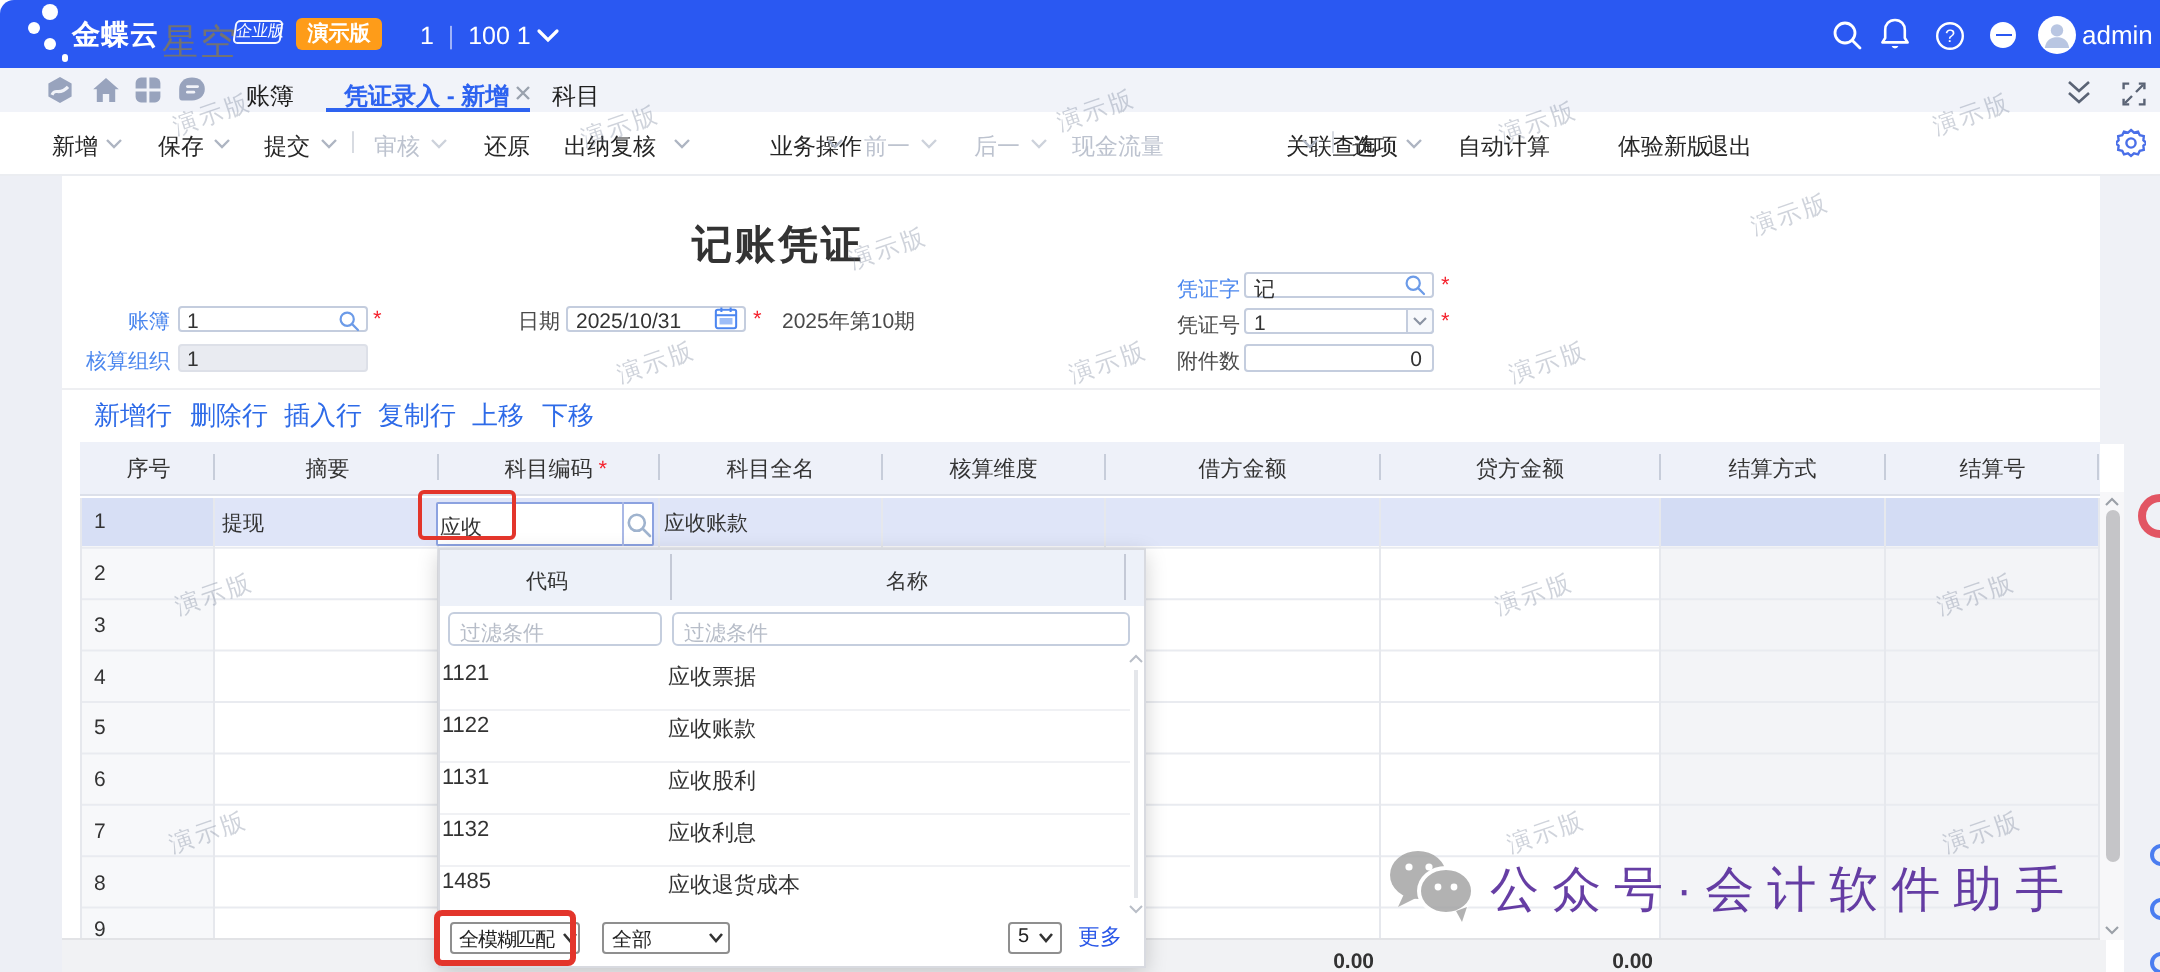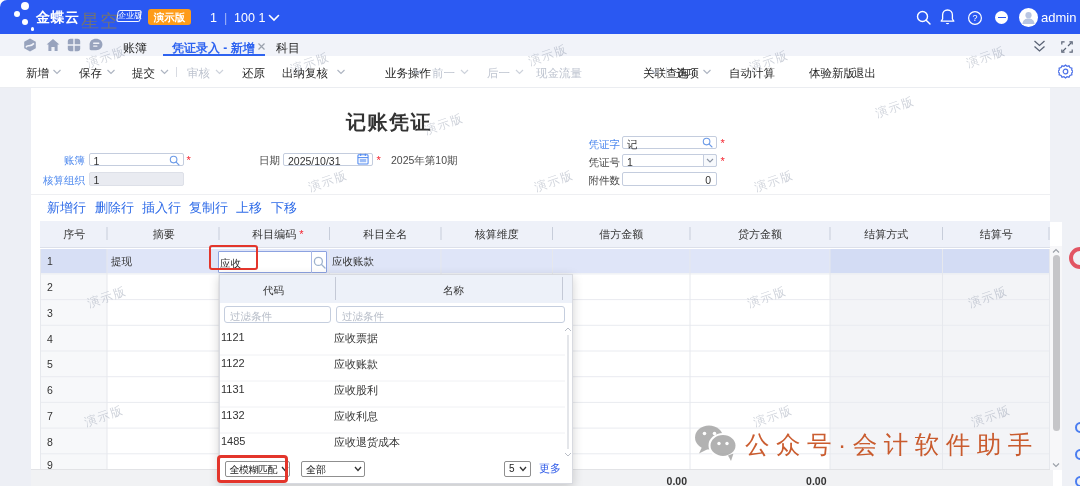--- a/index.html
+++ b/index.html
@@ -354,21 +354,21 @@
 <svg class="abs" style="left:694px;top:424px;z-index:30;opacity:0.82;" width="44" height="38" viewBox="0 0 44 38">
   <ellipse cx="15" cy="13.5" rx="14" ry="12" fill="#A2A2A2"></ellipse>
   <path d="M8 23 L5 29.5 L14 25 Z" fill="#A2A2A2"></path>
   <circle cx="10.5" cy="9.5" r="1.8" fill="#fff"></circle>
     <circle cx="20.5" cy="9.5" r="1.8" fill="#fff"></circle>
   <ellipse cx="29" cy="21.5" rx="13.5" ry="11.5" fill="#A2A2A2" stroke="#fff" stroke-width="2"></ellipse>
   <path d="M34 31.5 L37 37 L39.5 29.5 Z" fill="#A2A2A2"></path>
   <circle cx="25" cy="19.5" r="1.7" fill="#fff"></circle>
     <circle cx="33" cy="19.5" r="1.7" fill="#fff"></circle>
 </svg>
-<div class="abs" style="left:745px;top:428px;font-size:24.5px;color:#c2410c;letter-spacing:6.5px;z-index:30;opacity:0.85;">公众号·会计软件助手</div>
+<div class="abs" style="left:745px;top:428px;font-size:24.5px;color:#4c1d95;letter-spacing:6.5px;z-index:30;opacity:0.85;">公众号·会计软件助手</div>
 
 <div class="wm" style="left:86px;top:49px;">演示版</div>
 <div class="wm" style="left:290px;top:55px;">演示版</div>
 <div class="wm" style="left:528px;top:47px;">演示版</div>
 <div class="wm" style="left:749px;top:53px;">演示版</div>
 <div class="wm" style="left:966px;top:49px;">演示版</div>
 <div class="wm" style="left:424px;top:116px;">演示版</div>
 <div class="wm" style="left:875px;top:99px;">演示版</div>
 <div class="wm" style="left:308px;top:173px;">演示版</div>
 <div class="wm" style="left:534px;top:173px;">演示版</div>

